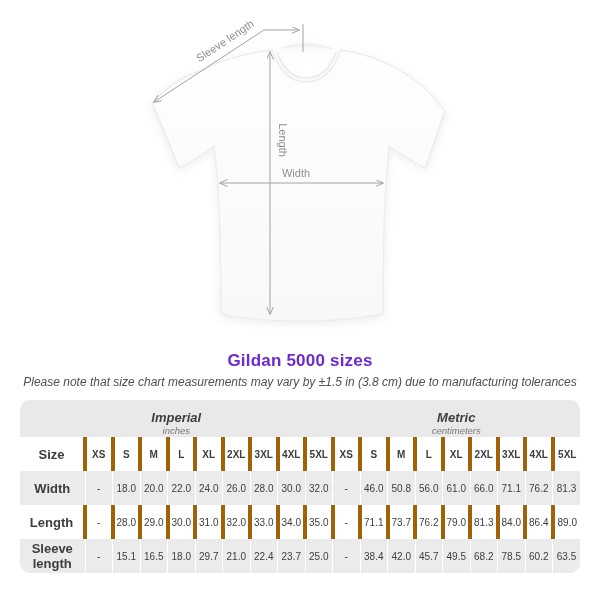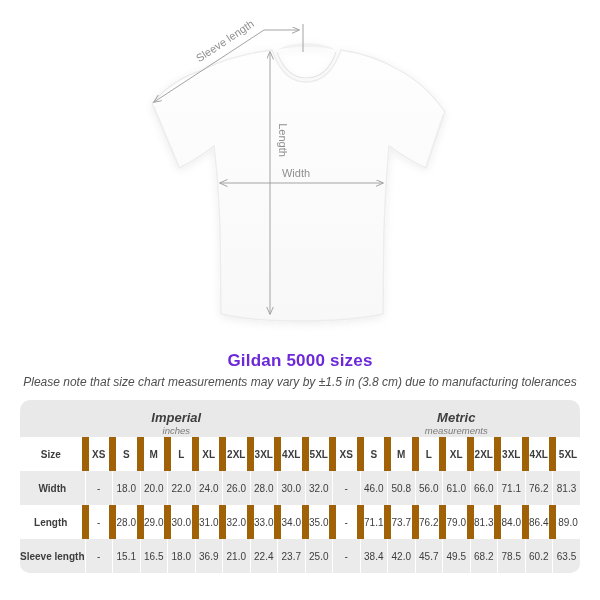--- a/index.html
+++ b/index.html
@@ -18,25 +18,25 @@
            border-radius:10px; overflow:hidden; }
   table.size-table { width:100%; border-collapse:collapse; table-layout:fixed; }
 
   tr.band-row th { height:36px; background:transparent; font-style:italic;
                    vertical-align:middle; text-align:center; padding-top:10px; }
   .ug-label { font-size:13px; font-weight:bold; color:#3f3f3f; line-height:15px; }
   .ug-sub   { font-size:9.5px; font-weight:normal; color:#7a7a7a; line-height:12px; }
 
   td { height:34px; text-align:center; vertical-align:middle;
        font-size:10px; color:#3d3d3d; }
-  tr.r-white td { background:#ffffff; border-left:7px solid #a16207; }
+  tr.r-white td { background:#ffffff; border-left:4px solid #a16207; }
   tr.r-gray  td { background:#ebebeb; border-left:1px solid #ffffff; }
   tr td:first-child { border-left:none; }
   td.hdr { font-weight:bold; }
-  td.lbl { font-weight:bold; font-size:10px; }
+  td.lbl { font-weight:bold; font-size:13px; }
 </style>
 </head>
 <body>
 
 <div class="figure">
   <svg width="600" height="345" viewBox="0 0 600 345">
     <defs>
       <marker id="arr" markerWidth="12" markerHeight="12" refX="7.5" refY="3.5" orient="auto-start-reverse" markerUnits="userSpaceOnUse">
         <path d="M0,0 L8,3.5 L0,7" fill="none" stroke="#a3a3a3" stroke-width="1"></path>
       </marker>
@@ -109,21 +109,21 @@
         <col>
       </colgroup>
     <thead>
       <tr class="band-row">
         <th colspan="10">
           <div class="ug-label">Imperial</div>
           <div class="ug-sub">inches</div>
         </th>
         <th colspan="9">
           <div class="ug-label">Metric</div>
-          <div class="ug-sub">measurements</div>
+          <div class="ug-sub">centimeters</div>
         </th>
       </tr>
     </thead>
     <tbody>
         <tr class="r-white">
           <td class="lbl">Size</td>
           <td class="hdr">XS</td>
           <td class="hdr">S</td>
           <td class="hdr">M</td>
           <td class="hdr">L</td>
@@ -183,21 +183,21 @@
           <td>84.0</td>
           <td>86.4</td>
           <td>89.0</td>
         </tr>
         <tr class="r-gray">
           <td class="lbl">Sleeve length</td>
           <td>-</td>
           <td>15.1</td>
           <td>16.5</td>
           <td>18.0</td>
-          <td>36.9</td>
+          <td>29.7</td>
           <td>21.0</td>
           <td>22.4</td>
           <td>23.7</td>
           <td>25.0</td>
           <td>-</td>
           <td>38.4</td>
           <td>42.0</td>
           <td>45.7</td>
           <td>49.5</td>
           <td>68.2</td>

